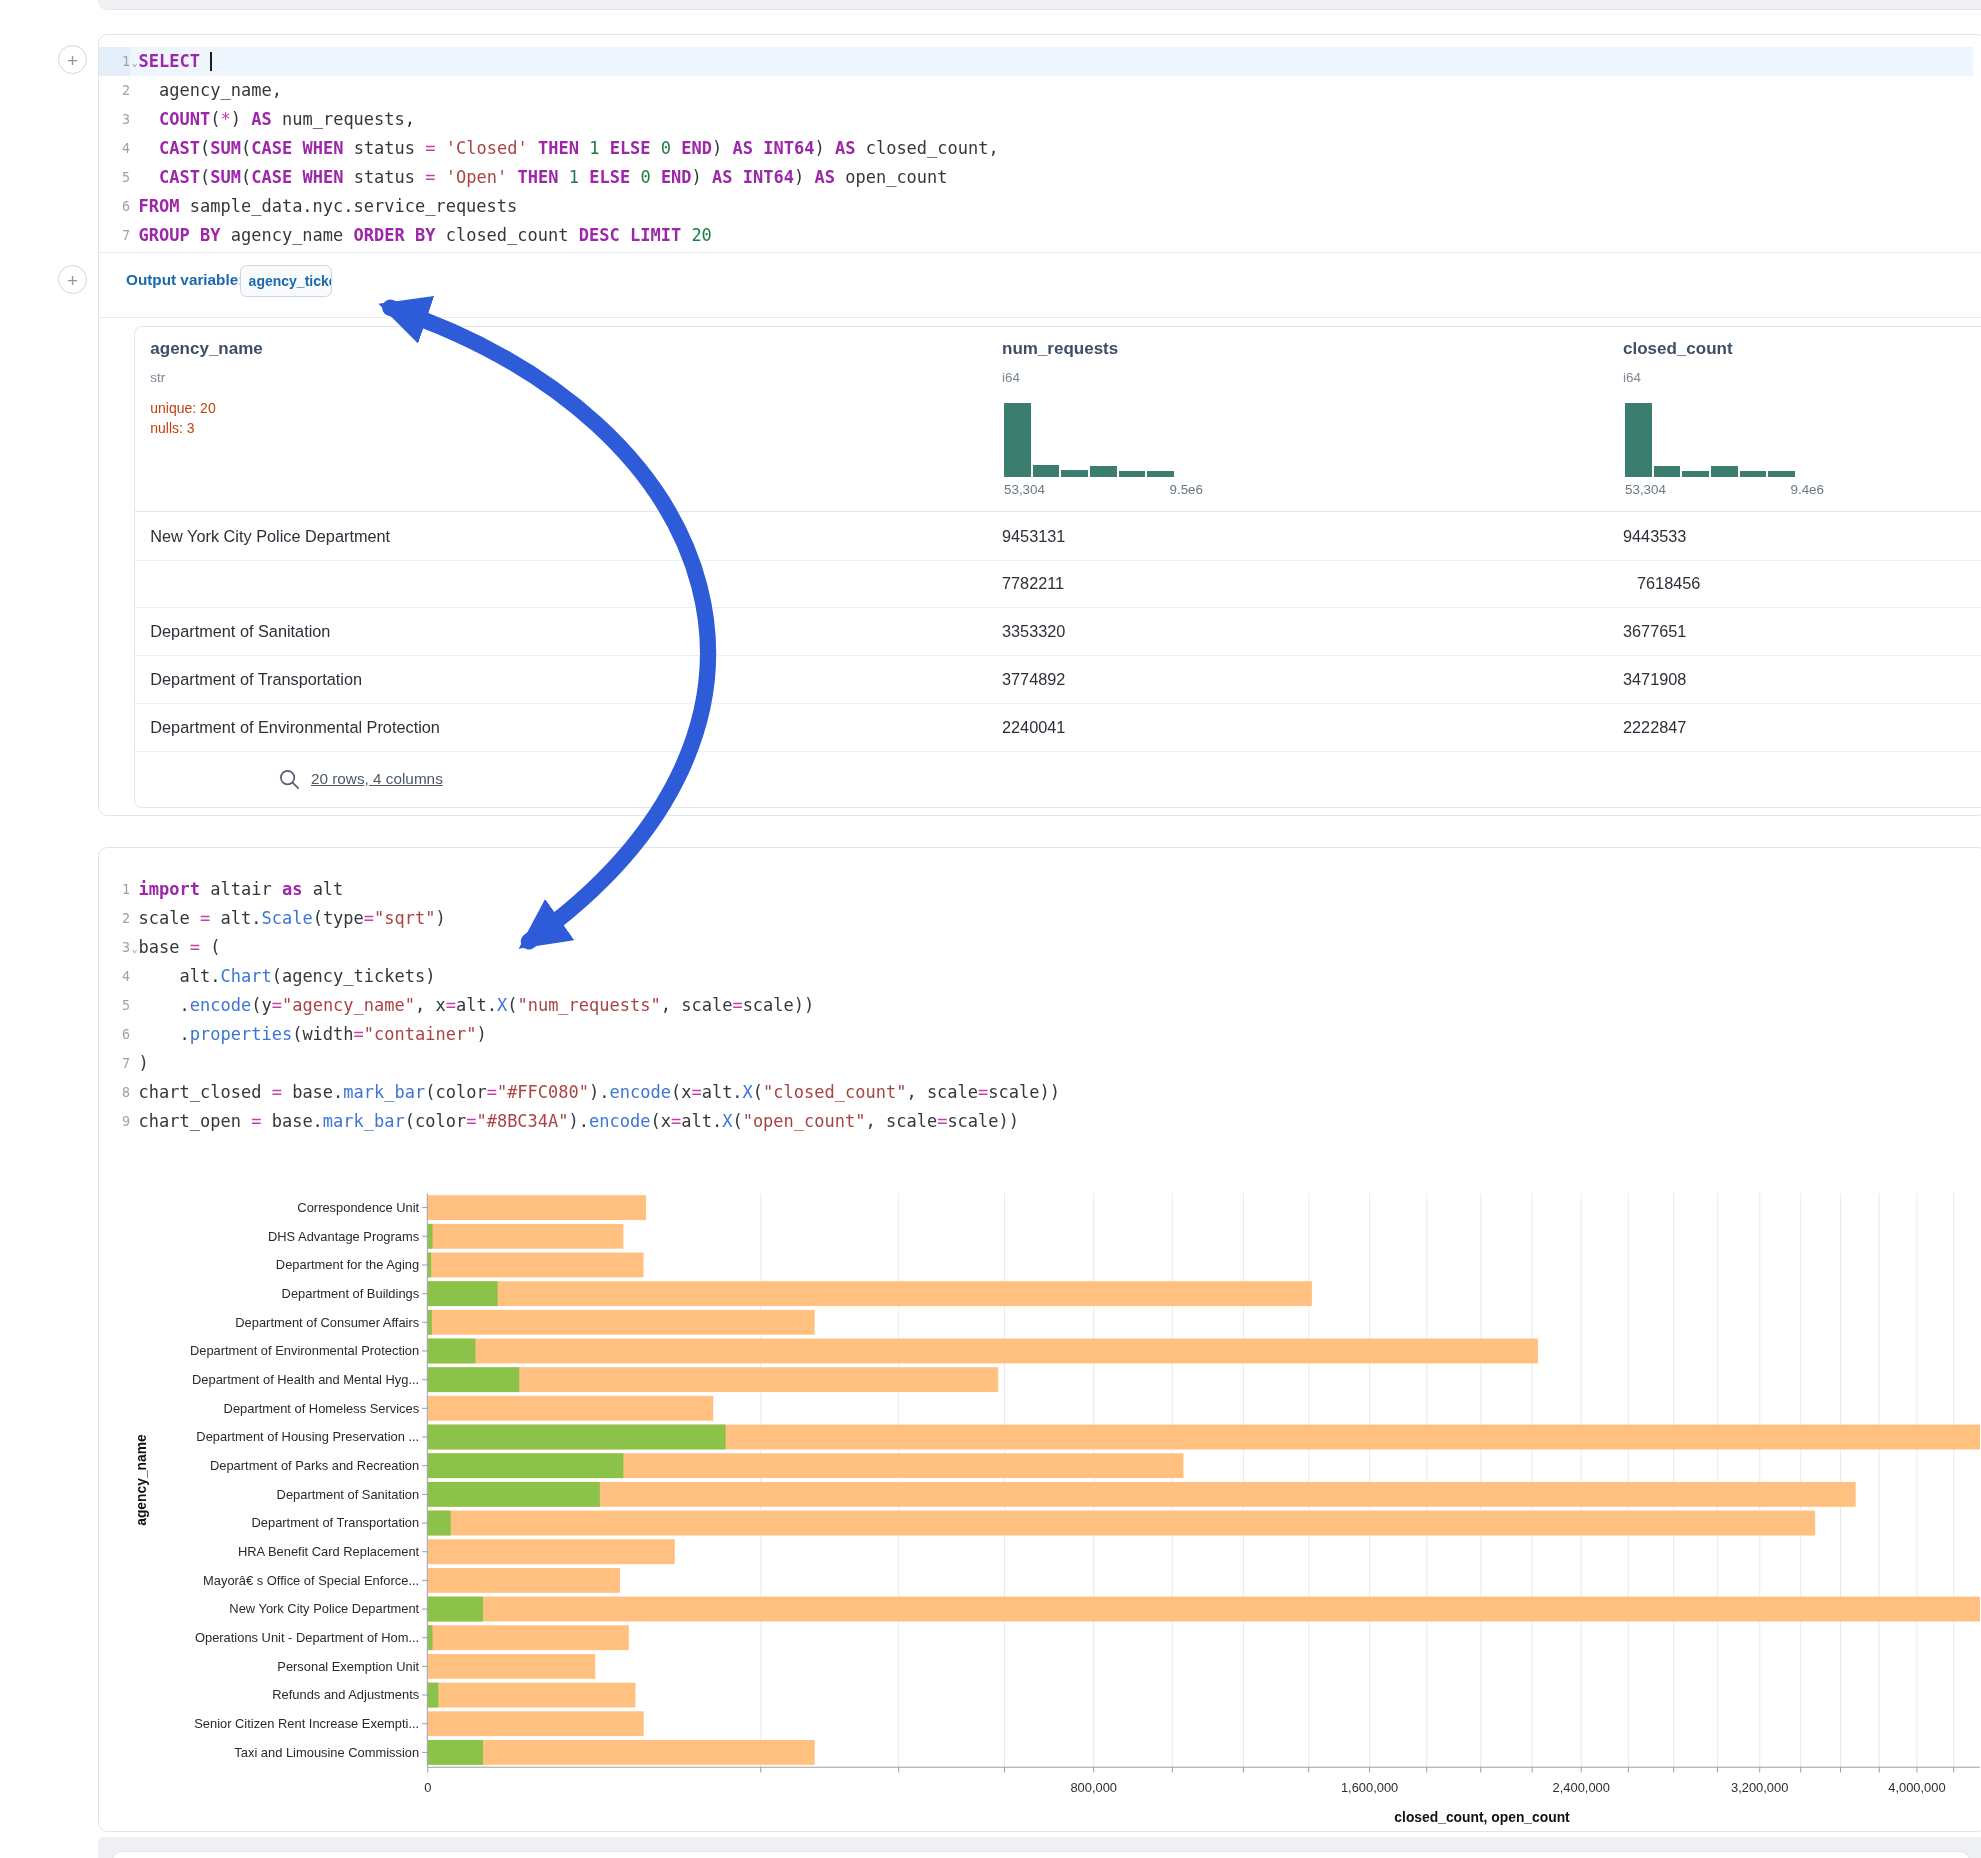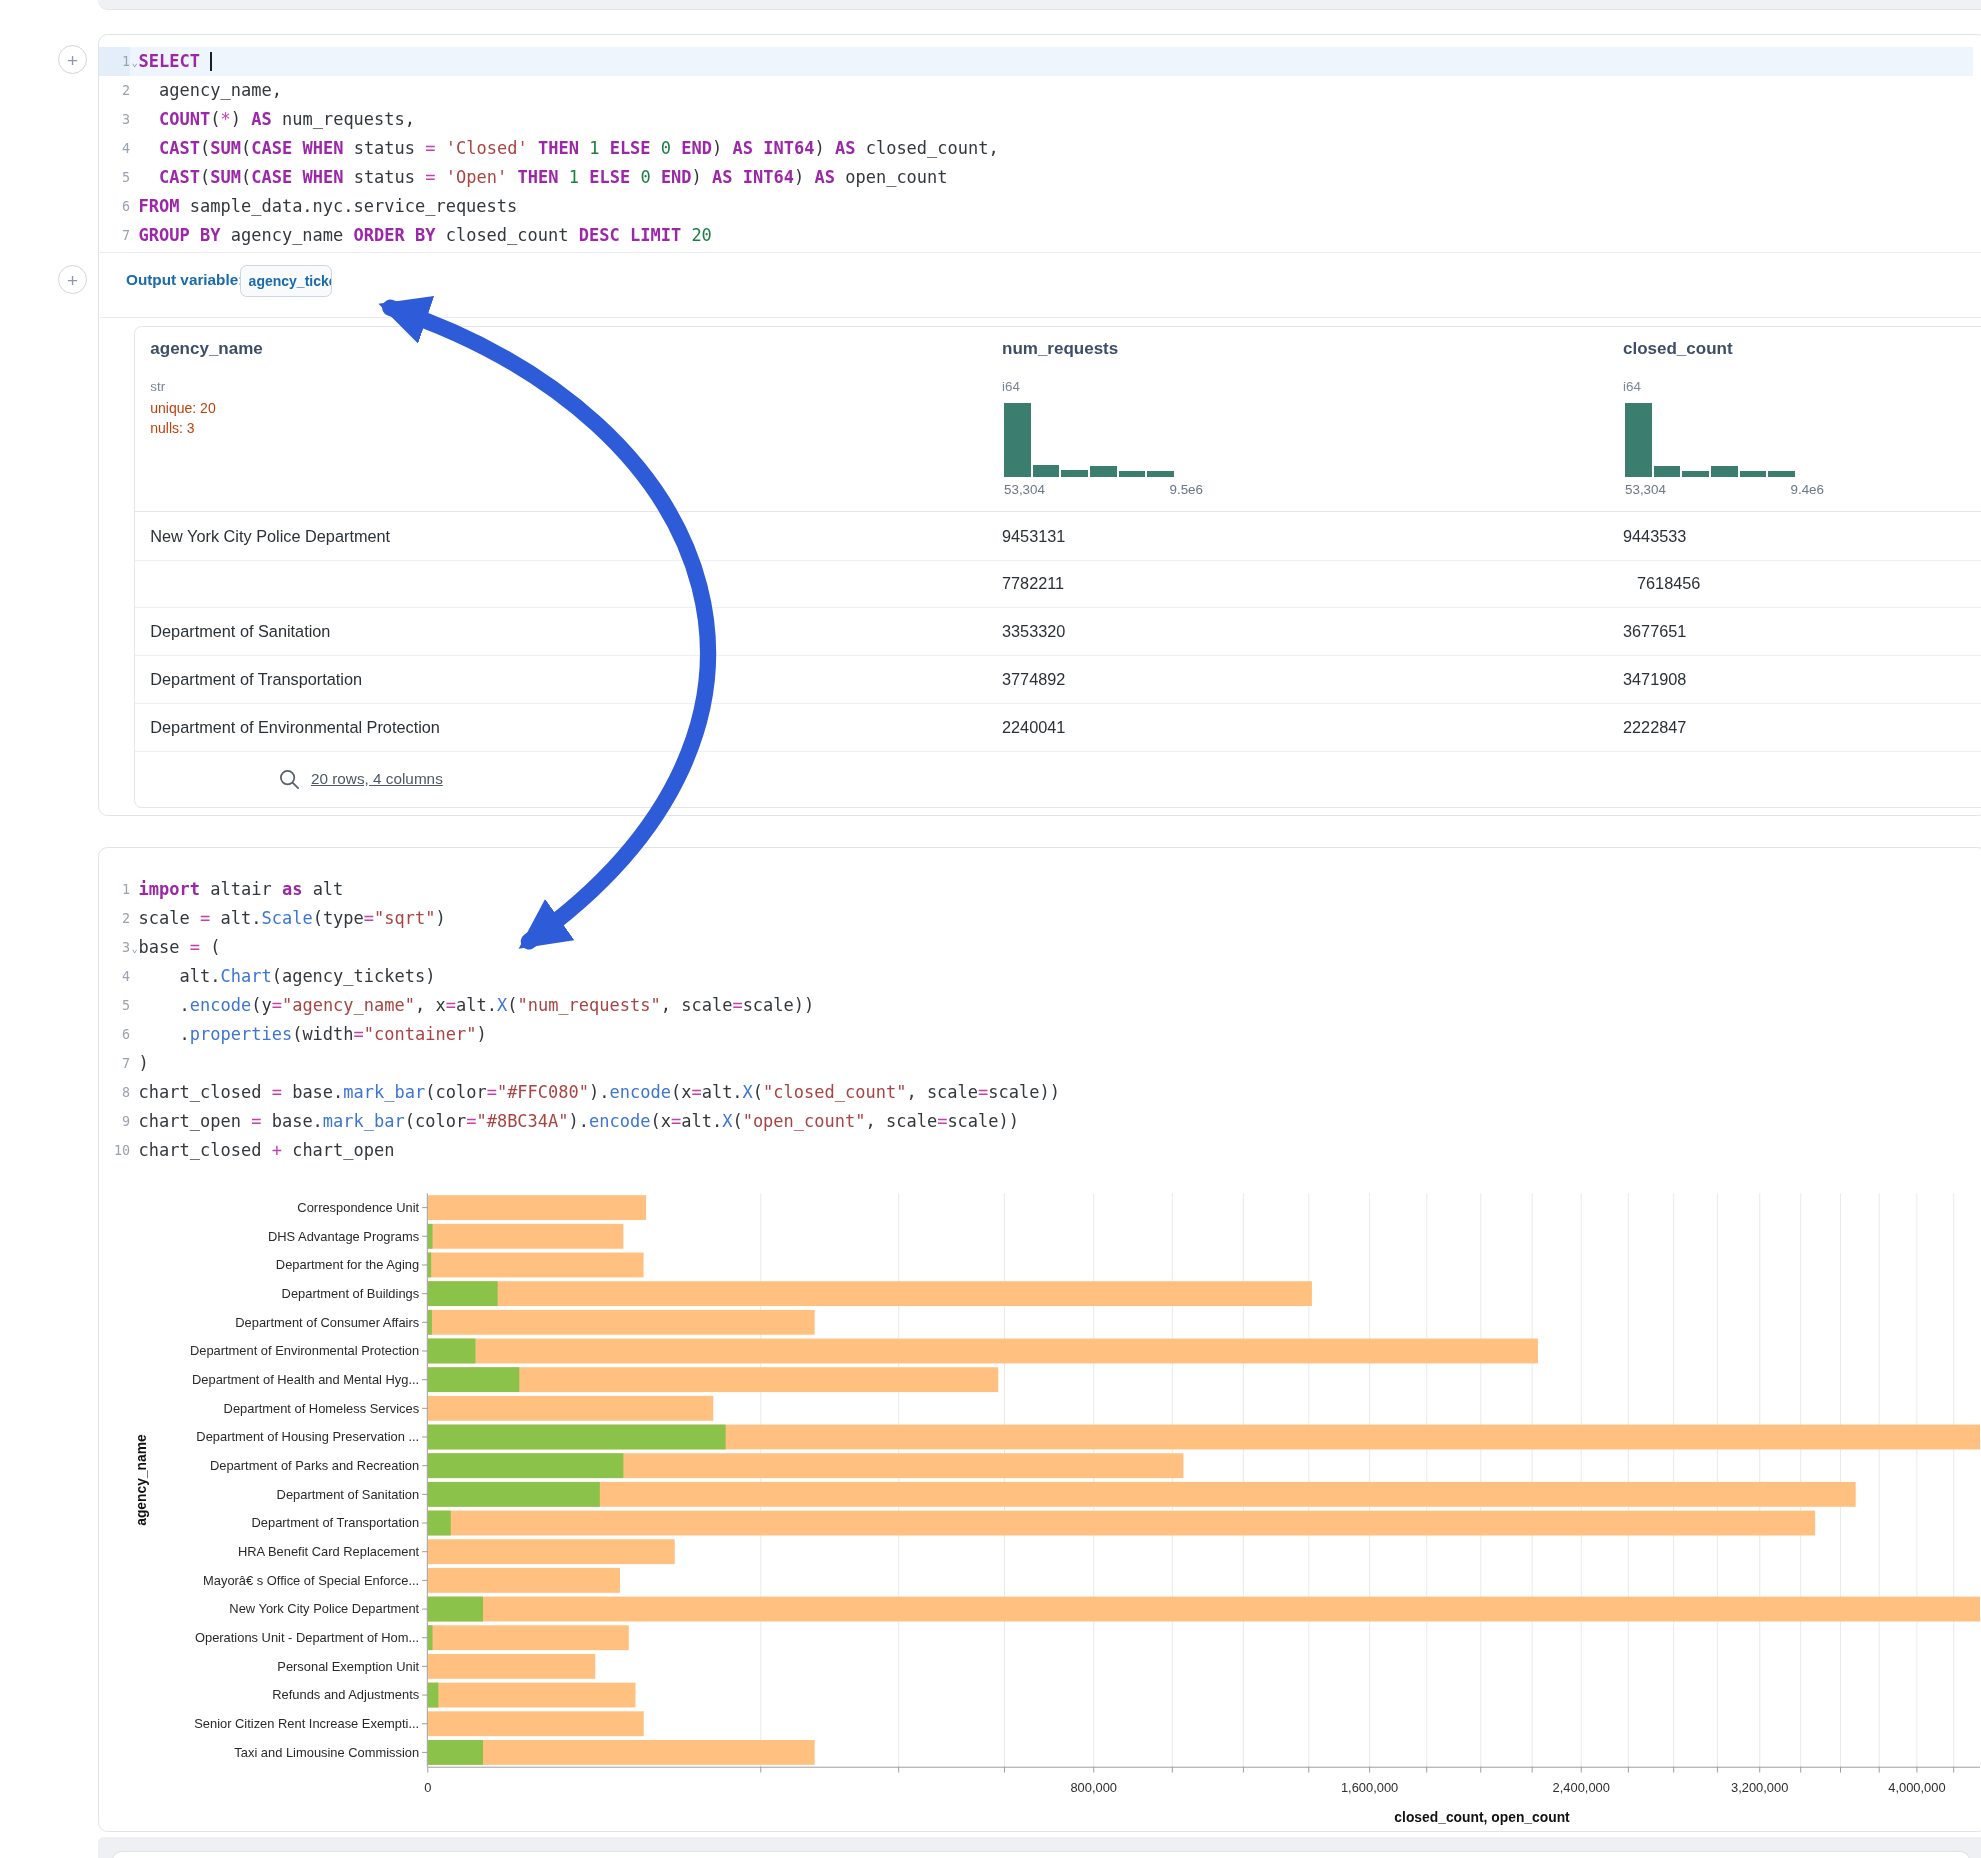--- a/index.html
+++ b/index.html
@@ -42,21 +42,21 @@
   .divider{left:99px;width:1881px;height:1px;background:#e8ebef;}
   .outvar-label{left:125px;top:264px;height:32.5px;line-height:32.5px;font-size:15.3px;font-weight:bold;color:#1a6aad;}
   .outvar-pill{left:239px;top:265px;width:92px;height:32px;line-height:30px;box-sizing:border-box;
     border:1px solid #ccd6e3;border-radius:6.7px;background:#f8fafc;color:#1a6aad;font-size:14px;font-weight:bold;
     padding-left:7.6px;white-space:nowrap;overflow:hidden;cursor:pointer;}
   
   #result-card{left:134px;top:325px;width:1864px;height:482px;background:#fff;
     border:1px solid #e2e6eb;border-radius:7.6px;box-sizing:border-box;overflow:hidden;}
   .col-h{position:absolute;top:11.5px;}
   .col-name{font-size:17px;font-weight:bold;color:#3d4f66;}
-  .col-type{font-size:13.4px;color:#7a8694;margin-top:20px;}
+  .col-type{font-size:13.4px;color:#7a8694;margin-top:11px;}
   .col-meta{position:absolute;top:71px;font-size:14px;color:#c2410c;line-height:20px;}
   .hist{position:absolute;top:76px;height:74px;width:170px;display:flex;align-items:flex-end;gap:1.9px;}
   .hist .hbar{width:27px;background:#3b7d6e;}
   .hist-labels{position:absolute;top:155px;width:199px;font-size:13.4px;color:#6b7787;}
   .hist-min{float:left;}
   .hist-max{float:right;}
   .t-row{position:absolute;left:0;width:1864px;height:48px;border-bottom:1px solid #edf0f4;cursor:default;}
   .t-row:first-of-type{border-top:1px solid #e3e7ed;}
   .t-cell{position:absolute;top:0;height:48px;line-height:48px;font-size:16.3px;color:#2b3137;white-space:nowrap;}
   .t-footer{position:absolute;left:0;top:423px;width:1864px;height:57px;}
@@ -173,21 +173,20 @@
   <div class="editor" style="top:27px;" id="py-editor">
       <div class="code-row"><div class="gutter">1</div><div class="code-text"><span class="tok-kw">import</span><span class="tok-plain"> altair </span><span class="tok-kw">as</span><span class="tok-plain"> alt</span></div></div>
       <div class="code-row"><div class="gutter">2</div><div class="code-text"><span class="tok-plain">scale </span><span class="tok-op">=</span><span class="tok-plain"> alt.</span><span class="tok-fn">Scale</span><span class="tok-plain">(type</span><span class="tok-op">=</span><span class="tok-str">"sqrt"</span><span class="tok-plain">)</span></div></div>
       <div class="code-row"><div class="gutter">3<span class="fold-caret">⌄</span></div><div class="code-text"><span class="tok-plain">base </span><span class="tok-op">=</span><span class="tok-plain"> (</span></div></div>
       <div class="code-row"><div class="gutter">4</div><div class="code-text"><span class="tok-plain">    alt.</span><span class="tok-fn">Chart</span><span class="tok-plain">(agency_tickets)</span></div></div>
       <div class="code-row"><div class="gutter">5</div><div class="code-text"><span class="tok-plain">    .</span><span class="tok-fn">encode</span><span class="tok-plain">(y</span><span class="tok-op">=</span><span class="tok-str">"agency_name"</span><span class="tok-plain">, x</span><span class="tok-op">=</span><span class="tok-plain">alt.</span><span class="tok-fn">X</span><span class="tok-plain">(</span><span class="tok-str">"num_requests"</span><span class="tok-plain">, scale</span><span class="tok-op">=</span><span class="tok-plain">scale))</span></div></div>
       <div class="code-row"><div class="gutter">6</div><div class="code-text"><span class="tok-plain">    .</span><span class="tok-fn">properties</span><span class="tok-plain">(width</span><span class="tok-op">=</span><span class="tok-str">"container"</span><span class="tok-plain">)</span></div></div>
       <div class="code-row"><div class="gutter">7</div><div class="code-text"><span class="tok-plain">)</span></div></div>
       <div class="code-row"><div class="gutter">8</div><div class="code-text"><span class="tok-plain">chart_closed </span><span class="tok-op">=</span><span class="tok-plain"> base.</span><span class="tok-fn">mark_bar</span><span class="tok-plain">(color</span><span class="tok-op">=</span><span class="tok-str">"#FFC080"</span><span class="tok-plain">).</span><span class="tok-fn">encode</span><span class="tok-plain">(x</span><span class="tok-op">=</span><span class="tok-plain">alt.</span><span class="tok-fn">X</span><span class="tok-plain">(</span><span class="tok-str">"closed_count"</span><span class="tok-plain">, scale</span><span class="tok-op">=</span><span class="tok-plain">scale))</span></div></div>
       <div class="code-row"><div class="gutter">9</div><div class="code-text"><span class="tok-plain">chart_open </span><span class="tok-op">=</span><span class="tok-plain"> base.</span><span class="tok-fn">mark_bar</span><span class="tok-plain">(color</span><span class="tok-op">=</span><span class="tok-str">"#8BC34A"</span><span class="tok-plain">).</span><span class="tok-fn">encode</span><span class="tok-plain">(x</span><span class="tok-op">=</span><span class="tok-plain">alt.</span><span class="tok-fn">X</span><span class="tok-plain">(</span><span class="tok-str">"open_count"</span><span class="tok-plain">, scale</span><span class="tok-op">=</span><span class="tok-plain">scale))</span></div></div>
-      <div class="code-row"><div class="gutter">10</div><div class="code-text"><span class="tok-plain">chart_closed </span><span class="tok-op">+</span><span class="tok-plain"> chart_open</span></div></div>
     </div>
   <div class="abs" id="chart-wrap" style="left:0;top:324px;width:1881px;height:660px;">
     <svg id="chart-svg" width="1881" height="660" viewBox="0 0 1968 690">
         <line x1="692.3793908944672" y1="22" x2="692.3793908944672" y2="622" stroke="#e9e9e9" stroke-width="1"></line>
         <line x1="836.6828594542335" y1="22" x2="836.6828594542335" y2="622" stroke="#e9e9e9" stroke-width="1"></line>
         <line x1="947.4108053391155" y1="22" x2="947.4108053391155" y2="622" stroke="#e9e9e9" stroke-width="1"></line>
         <line x1="1040.7587817889344" y1="22" x2="1040.7587817889344" y2="622" stroke="#e9e9e9" stroke-width="1"></line>
         <line x1="1123" y1="22" x2="1123" y2="622" stroke="#e9e9e9" stroke-width="1"></line>
         <line x1="1197.3517445930488" y1="22" x2="1197.3517445930488" y2="622" stroke="#e9e9e9" stroke-width="1"></line>
         <line x1="1265.72523020692" y1="22" x2="1265.72523020692" y2="622" stroke="#e9e9e9" stroke-width="1"></line>

